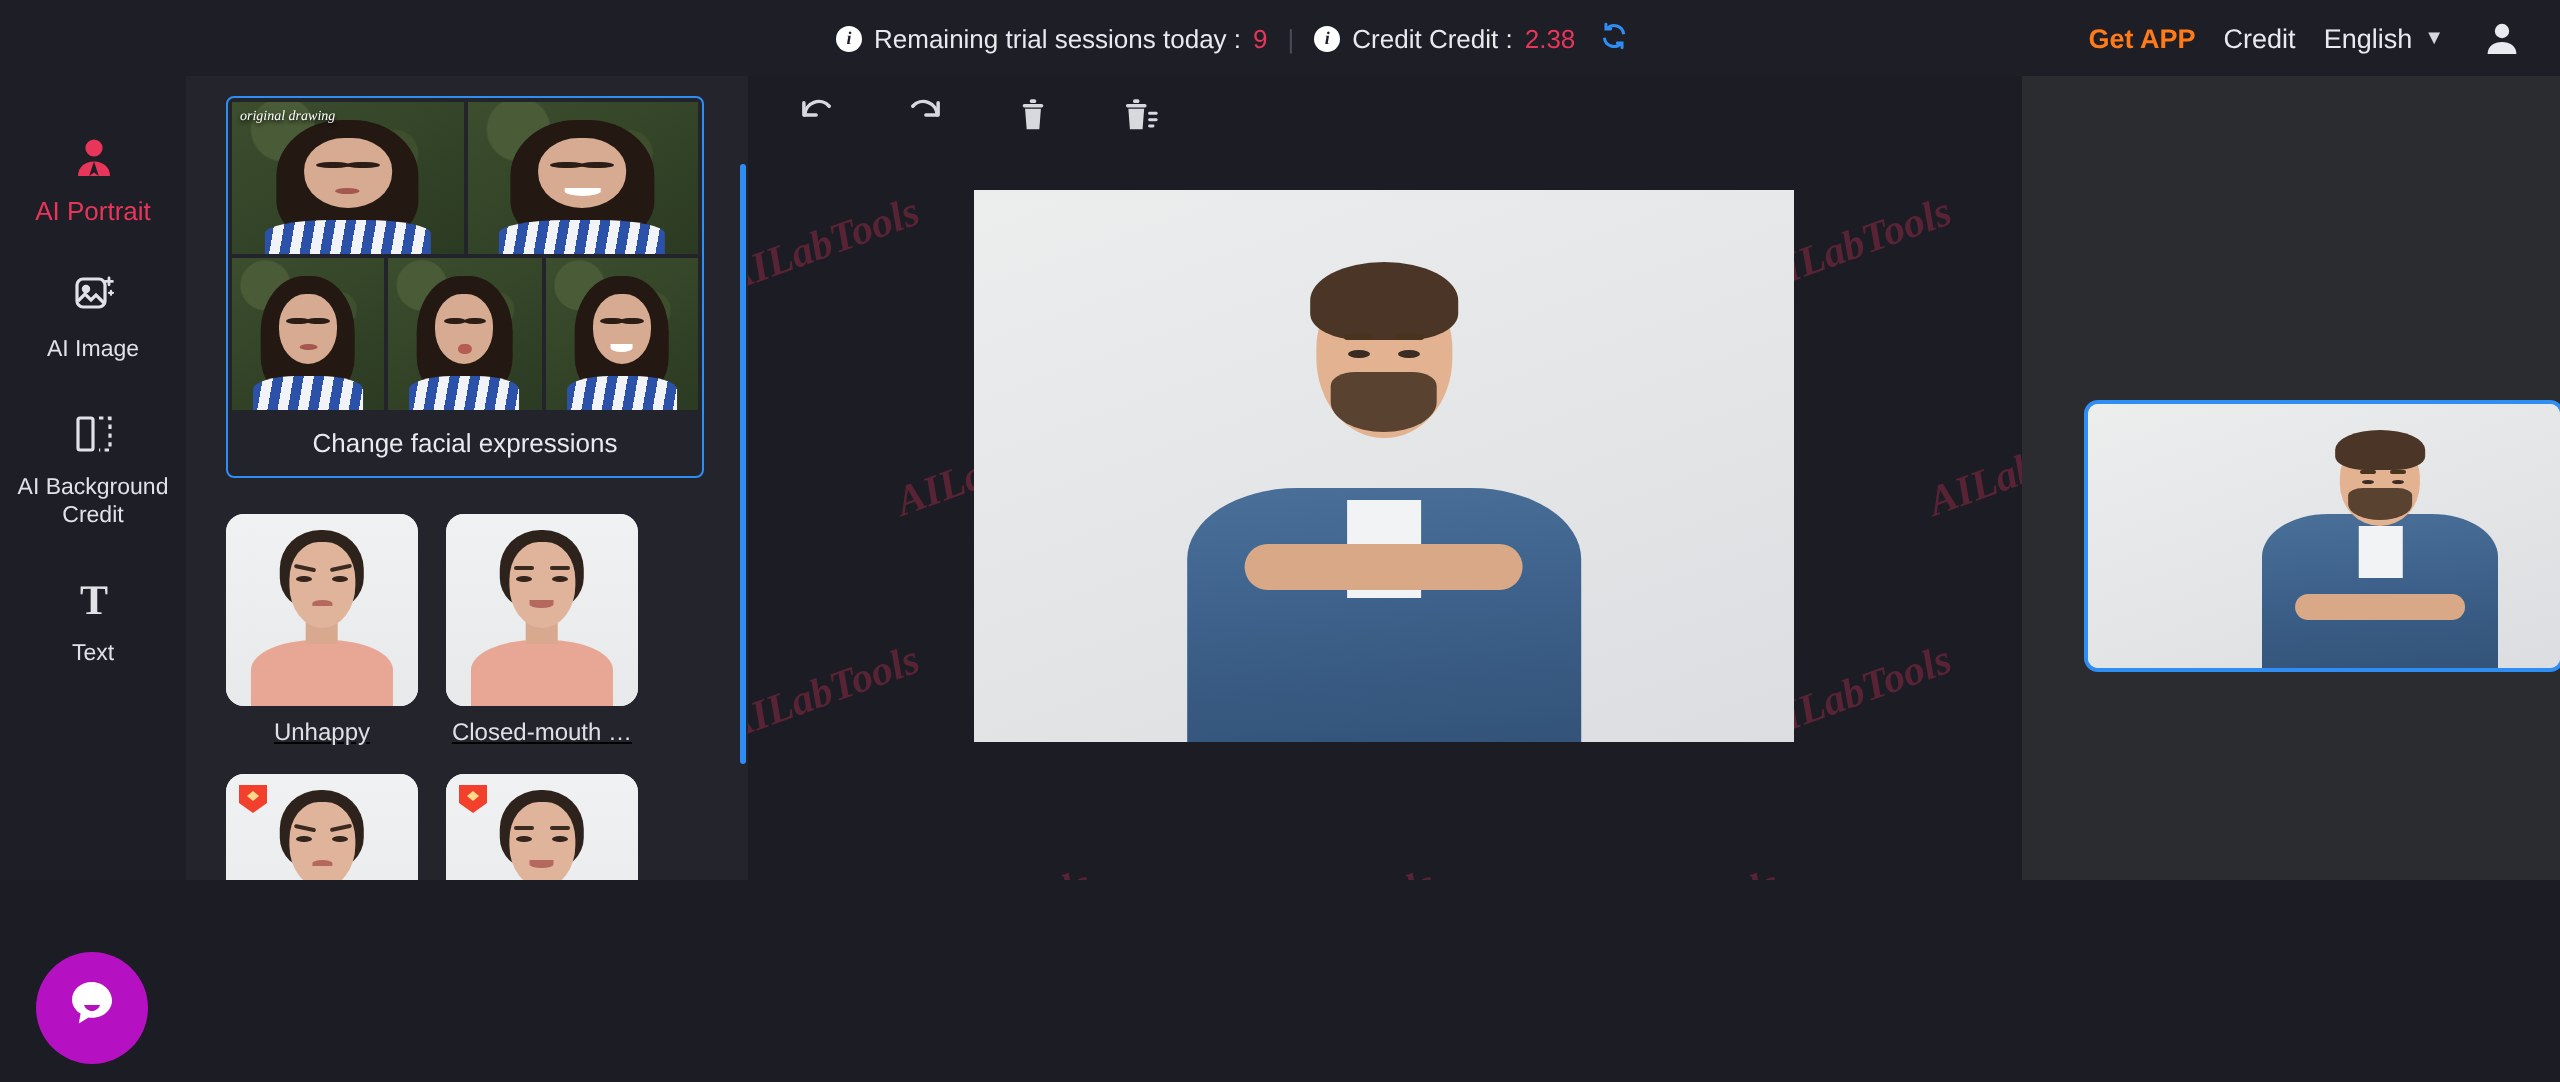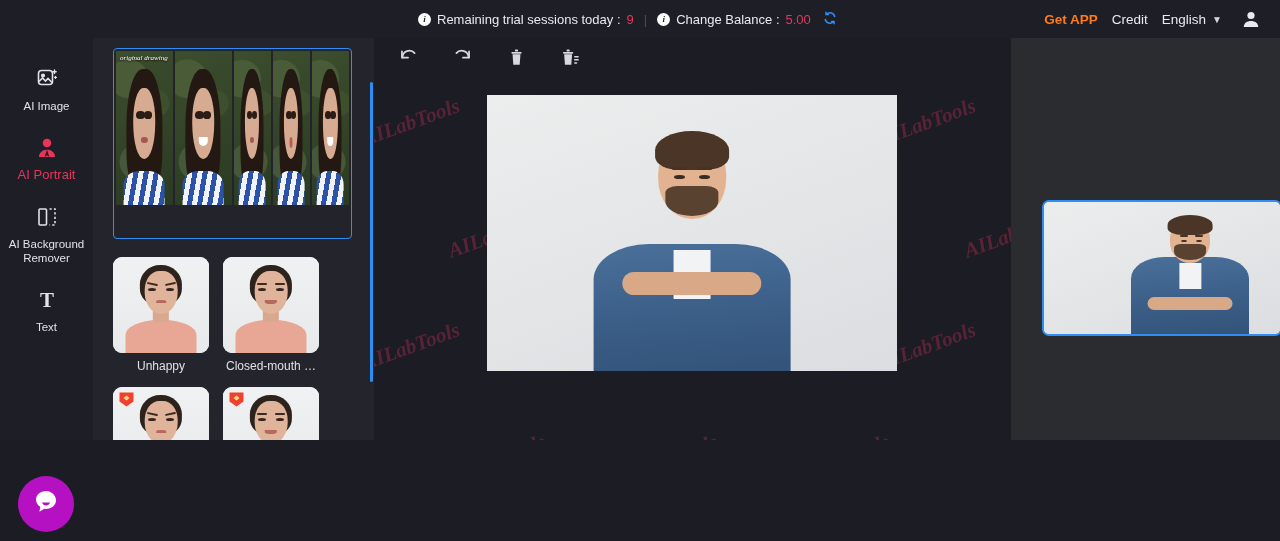--- a/index.html
+++ b/index.html
@@ -77,21 +77,21 @@
     background: #23242c;
     overflow: hidden;
   }
   .opt-scroll { position: absolute; inset: 0 4px 0 0; padding: 10px 14px 0 20px; }
 
   .promo {
     width: 239px; height: 191px;
     border: 1.5px solid #2f8ef4; border-radius: 4px;
     background: #22232b; overflow: hidden; position: relative;
   }
-  .promo-grid { width: 100%; height: 158px; display: flex; gap: 2px; padding: 2px; }
+  .promo-grid { width: 100%; height: 158px; display: flex; flex-direction: column; gap: 2px; padding: 2px; }
   .promo-row { display: flex; gap: 2px; flex: 1; }
   .promo-cell { flex: 1; position: relative; overflow: hidden; background: #2e3a26; }
   .promo-tag {
     position: absolute; left: 4px; top: 3px; z-index: 4;
     color: #fff; font-size: 7px; font-family: "Liberation Serif", serif;
     font-style: italic; text-shadow: 0 1px 2px #000;
   }
   .promo-cap {
     position: absolute; bottom: 0; left: 0; width: 100%; height: 33px;
     display: flex; align-items: center; justify-content: center;
@@ -113,21 +113,21 @@
   .g-eye.l { left: 36%; } .g-eye.r { right: 36%; }
   .g-mouth { position: absolute; left: 50%; transform: translateX(-50%); top: 56%;
       width: 11%; height: 4%; background: #a4584f; border-radius: 50%; }
   .g-mouth.smile { width: 15%; height: 6%; background: #fff; border-radius: 0 0 60% 60%; }
   .g-mouth.pout { width: 8%; height: 7%; background: #b55c53; border-radius: 50%; }
   .g-shirt { position: absolute; left: 50%; bottom: 0; transform: translateX(-50%);
       width: 72%; height: 22%; background: repeating-linear-gradient(100deg,#2b52a8 0 5px,#f2f3f6 5px 10px);
       border-radius: 40% 40% 0 0; }
 
   .expr-grid { display: flex; flex-wrap: wrap; gap: 14px; margin-top: 18px; width: 239px; }
-  .expr-card { width: 96px; cursor: pointer; position: relative; }
+  .expr-card { width: 96px; cursor: pointer; position: relative; text-decoration: underline; }
   .expr-thumb {
     width: 96px; height: 96px; border-radius: 9px; overflow: hidden;
     position: relative; background: #eceef0;
   }
   .expr-label {
     margin-top: 6px; text-align: center; color: #dfe0e6; font-size: 12px;
     white-space: nowrap; overflow: hidden; text-overflow: ellipsis;
   }
   .vip-badge {
     position: absolute; left: 5px; top: 4px; width: 17px; height: 17px; z-index: 5;
@@ -260,22 +260,22 @@
 <div class="app">
 
   <div class="header">
 
     <div class="header-center">
       <span class="info-icon">i</span>
       <span>Remaining trial sessions today :</span>
       <span class="val-red">9</span>
       <span class="hdr-sep">|</span>
       <span class="info-icon">i</span>
-      <span>Change Balance :</span>
-      <span class="val-red">5.00</span>
+      <span>Credit Credit :</span>
+      <span class="val-red">2.38</span>
       <span class="refresh-icon">
         <svg width="14" height="14" viewBox="0 0 16 16" fill="none" stroke="#2f8ef4" stroke-width="1.7">
           <path d="M13.5 7a5.5 5.5 0 0 0-9.6-3.1"></path>
             <path d="M2.5 9a5.5 5.5 0 0 0 9.6 3.1"></path>
           <path d="M3.4 1.3v2.7h2.7" stroke-linecap="round"></path>
           <path d="M12.6 14.7V12h-2.7" stroke-linecap="round"></path>
         </svg>
       </span>
     </div>
 
@@ -289,52 +289,52 @@
       <span class="avatar-btn">
         <svg width="20" height="20" viewBox="0 0 20 20" fill="#e9eaef">
           <circle cx="10" cy="6.5" r="3.6"></circle>
           <path d="M2.8 18c0-4 3.3-6 7.2-6s7.2 2 7.2 6z"></path>
         </svg>
       </span>
     </div>
   </div>
 
   <div class="leftnav">
+    <div class="nav-item active">
+      <span class="nav-ico">
+        <svg width="24" height="24" viewBox="0 0 24 24" fill="#e8355a">
+          <circle cx="12" cy="7" r="4.3"></circle>
+          <path d="M4 21c0-4.5 3.6-7.2 8-7.2s8 2.7 8 7.2z"></path>
+          <path d="M12 13.8 L9.6 21 L12 19.2 L14.4 21 Z" fill="#1d1e26"></path>
+        </svg>
+      </span>
+      <span class="nav-label">AI Portrait</span>
+    </div>
+
     <div class="nav-item">
       <span class="nav-ico">
         <svg width="24" height="24" viewBox="0 0 24 24" fill="none" stroke="#e1e2e8" stroke-width="1.6">
           <path d="M3.5 6.5a3 3 0 0 1 3-3h8a3 3 0 0 1 3 3v8a3 3 0 0 1-3 3h-8a3 3 0 0 1-3-3z"></path>
           <circle cx="8" cy="8.5" r="1.3" fill="#e1e2e8"></circle>
           <path d="M4 14.5l3.5-3.5 3 3 2.5-2.5 4 4"></path>
           <path d="M19.5 3v3.4M21.2 4.7h-3.4" stroke-width="1.4" stroke-linecap="round"></path>
           <path d="M20.5 9.4v2M21.5 10.4h-2" stroke-width="1.1" stroke-linecap="round"></path>
         </svg>
       </span>
       <span class="nav-label">AI Image</span>
     </div>
 
-    <div class="nav-item active">
-      <span class="nav-ico">
-        <svg width="24" height="24" viewBox="0 0 24 24" fill="#e8355a">
-          <circle cx="12" cy="7" r="4.3"></circle>
-          <path d="M4 21c0-4.5 3.6-7.2 8-7.2s8 2.7 8 7.2z"></path>
-          <path d="M12 13.8 L9.6 21 L12 19.2 L14.4 21 Z" fill="#1d1e26"></path>
-        </svg>
-      </span>
-      <span class="nav-label">AI Portrait</span>
-    </div>
-
     <div class="nav-item">
       <span class="nav-ico">
         <svg width="24" height="24" viewBox="0 0 24 24" fill="none" stroke="#e1e2e8" stroke-width="1.6">
           <rect x="4" y="4" width="7.5" height="16" rx="1"></rect>
           <path d="M14.5 4h5.5v16h-5.5" stroke-dasharray="2.2 2.2"></path>
         </svg>
       </span>
-      <span class="nav-label">AI Background Remover</span>
+      <span class="nav-label">AI Background Credit</span>
     </div>
 
 
     <div class="nav-item">
       <span class="nav-ico">
         <svg width="24" height="24" viewBox="0 0 24 24">
           <text x="12" y="19" font-family="Liberation Serif, serif" font-size="21" font-weight="bold" fill="#e1e2e8" text-anchor="middle">T</text>
         </svg>
       </span>
       <span class="nav-label">Text</span>
@@ -400,20 +400,21 @@
                   <div class="g-hair"></div>
                   <div class="g-skin"></div>
                 <div class="g-eye l"></div>
                   <div class="g-eye r"></div>
                   <div class="g-mouth smile"></div>
                   <div class="g-shirt"></div>
                 </div>
             </div>
           </div>
         </div>
+        <div class="promo-cap">Change facial expressions</div>
       </div>
 
       <div class="expr-grid">
         <div class="expr-card">
           <div class="expr-thumb">
             <div class="wface">
                 <div class="w-body"></div>
                 <div class="w-neck"></div>
                 <div class="w-hair"></div>
               <div class="w-skin"></div>

